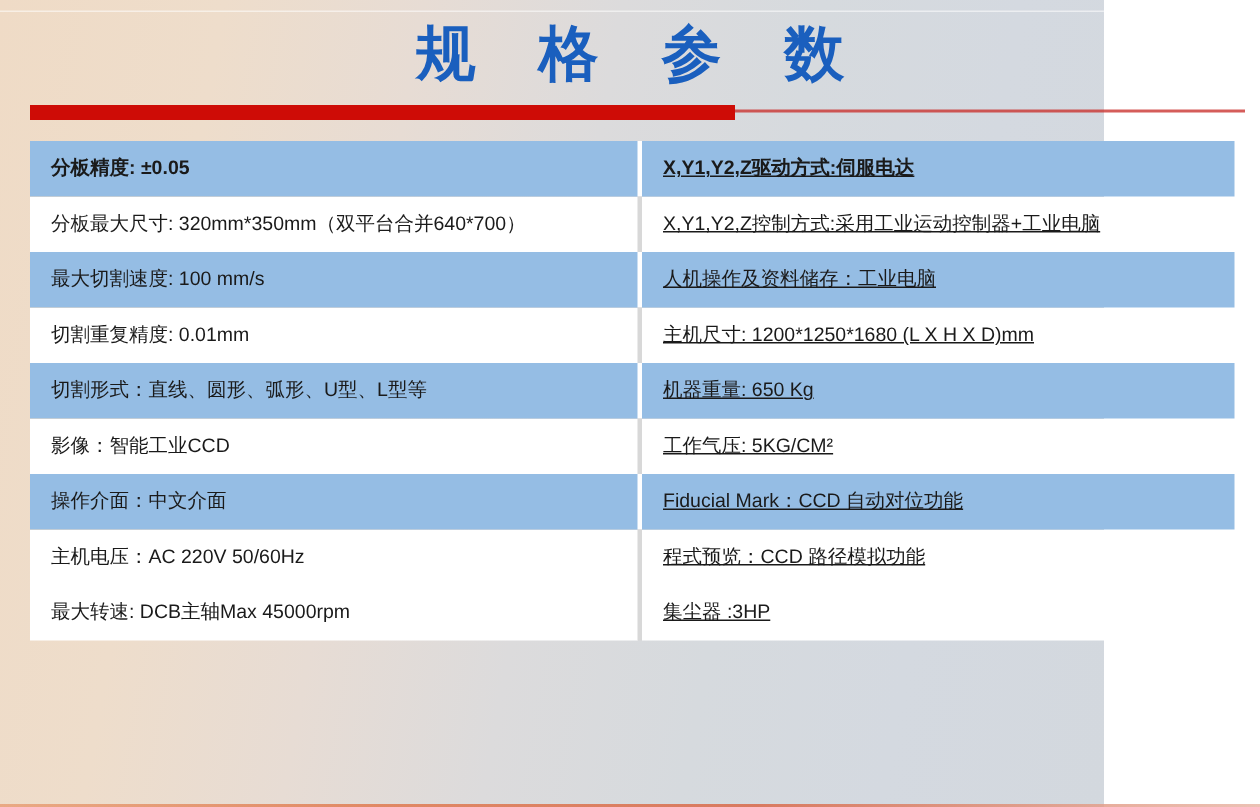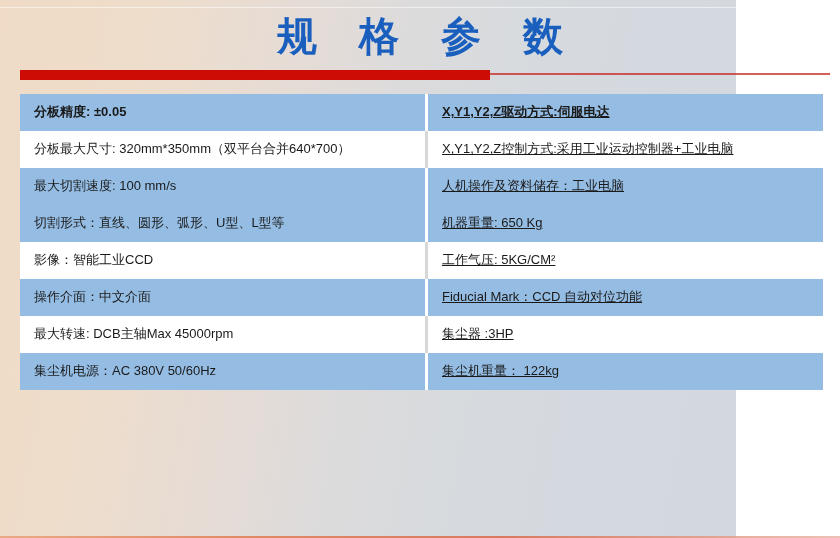--- a/index.html
+++ b/index.html
@@ -156,38 +156,42 @@
         <td class="col-right">X,Y1,Y2,Z驱动方式:伺服电达</td>
       </tr>
       <tr class="even">
         <td class="col-left">分板最大尺寸: 320mm*350mm（双平台合并640*700）</td>
         <td class="col-right">X,Y1,Y2,Z控制方式:采用工业运动控制器+工业电脑</td>
       </tr>
       <tr class="odd">
         <td class="col-left">最大切割速度: 100 mm/s</td>
         <td class="col-right">人机操作及资料储存：工业电脑</td>
       </tr>
+      <tr class="even">
+        <td class="col-left">切割重复精度: 0.01mm</td>
+        <td class="col-right">主机尺寸: 1200*1250*1680   (L X H X D)mm</td>
+      </tr>
       <tr class="odd">
         <td class="col-left">切割形式：直线、圆形、弧形、U型、L型等</td>
         <td class="col-right">机器重量: 650 Kg</td>
       </tr>
       <tr class="even">
         <td class="col-left">影像：智能工业CCD</td>
         <td class="col-right">工作气压: 5KG/CM²</td>
       </tr>
       <tr class="odd">
         <td class="col-left">操作介面：中文介面</td>
         <td class="col-right">Fiducial Mark：CCD 自动对位功能</td>
       </tr>
       <tr class="even">
+        <td class="col-left">主机电压：AC 220V 50/60Hz</td>
+        <td class="col-right">程式预览：CCD 路径模拟功能</td>
+      </tr>
+      <tr class="even">
         <td class="col-left">最大转速: DCB主轴Max 45000rpm</td>
         <td class="col-right">集尘器 :3HP</td>
-      </tr>
-      <tr class="odd">
-        <td class="col-left">集尘机电源：AC 380V 50/60Hz</td>
-        <td class="col-right">集尘机重量： 122kg</td>
       </tr>
     </tbody>
   </table>
 
   <div class="bottom-rule"></div>
 
 </div>
 
 </body></html>

